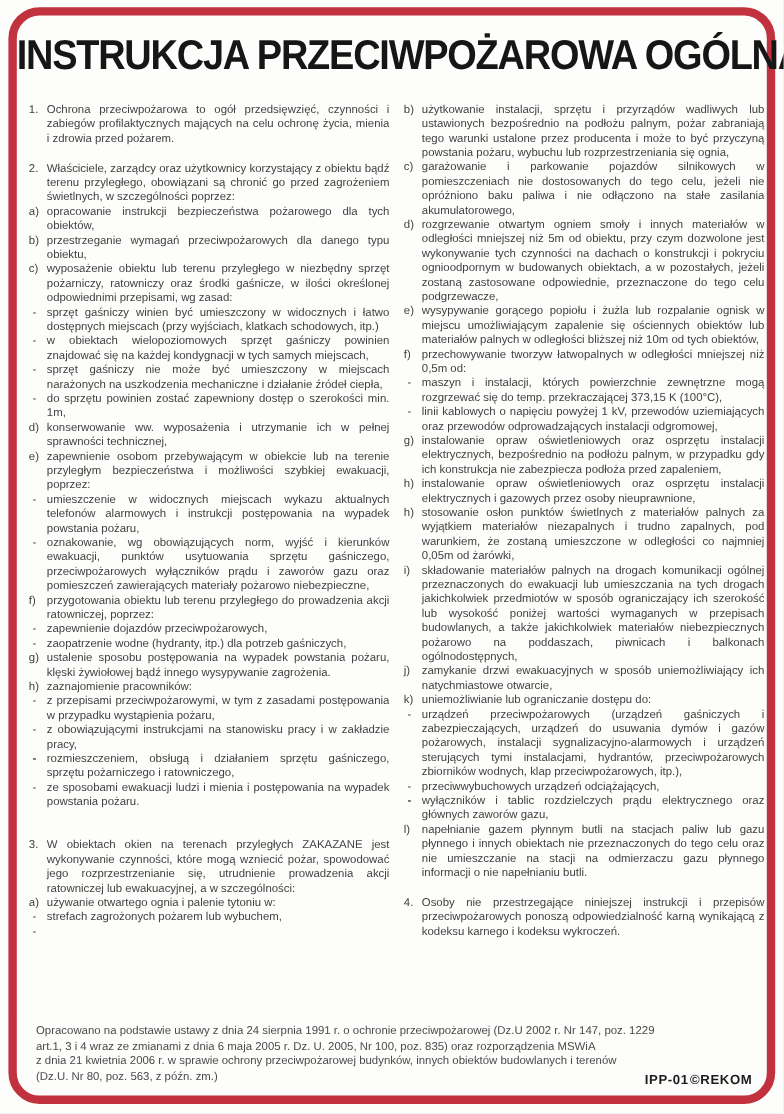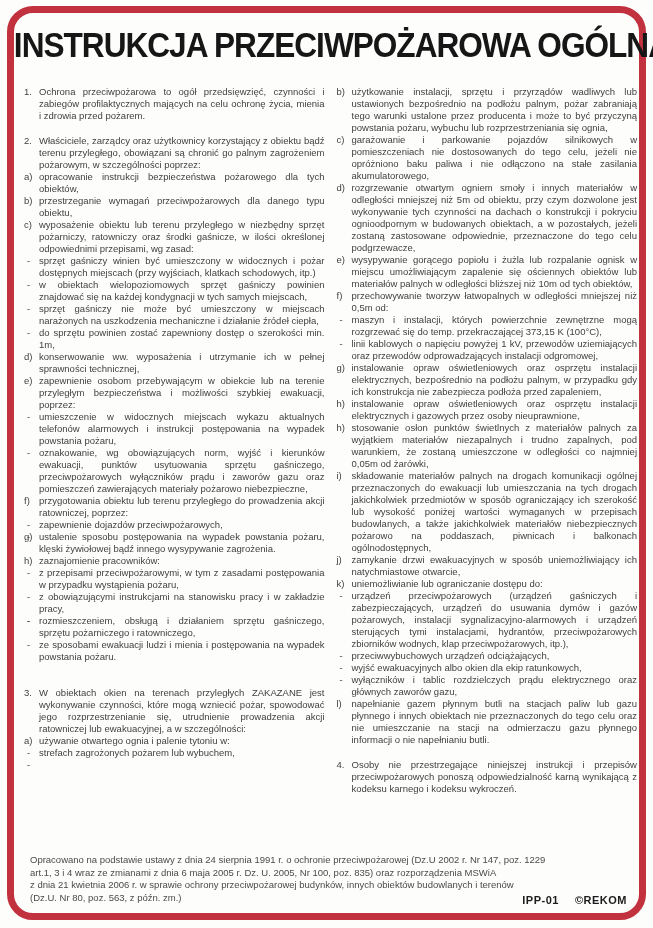--- a/index.html
+++ b/index.html
@@ -40,48 +40,48 @@
     position:absolute;left:30px;right:30px;bottom:24px;
     color:#4a4a4a;
     font-size:9.5px;line-height:12.5px;
     white-space:pre-line;
   }
   .code{
     position:absolute;right:26px;bottom:22px;
     font-size:11px;font-weight:bold;color:#1c1c1c;
     letter-spacing:0.5px;
   }
-  .code .brand{margin-left:16px;}
+  .code .brand{margin-left:1px;}
 </style>
 </head>
 <body>
 
 <div class="sign">
   <div class="frame" style="border-color: rgb(194, 49, 62);"></div>
 
   <div class="title">INSTRUKCJA PRZECIWPOŻAROWA OGÓLNA</div>
 
   <div class="columns">
     <div class="col">
         <div class="item num"><span class="marker">1.</span><span>Ochrona przeciwpożarowa to ogół przedsięwzięć, czynności i zabiegów profilaktycznych mających na celu ochronę życia, mienia i zdrowia przed pożarem.</span></div>
-        <div class="item num g1"><span class="marker">2.</span><span>Właściciele, zarządcy oraz użytkownicy korzystający z obiektu bądź terenu przyległego, obowiązani są chronić go palnym zagrożeniem pożarowym, w szczególności poprzez:</span></div>
+        <div class="item num g1"><span class="marker">2.</span><span>Właściciele, zarządcy oraz użytkownicy korzystający z obiektu bądź terenu przyległego, obowiązani są chronić go przed zagrożeniem świetlnych, w szczególności poprzez:</span></div>
         <div class="item let"><span class="marker">a)</span><span>opracowanie instrukcji bezpieczeństwa pożarowego dla tych obiektów,</span></div>
         <div class="item let"><span class="marker">b)</span><span>przestrzeganie wymagań przeciwpożarowych dla danego typu obiektu,</span></div>
         <div class="item let"><span class="marker">c)</span><span>wyposażenie obiektu lub terenu przyległego w niezbędny sprzęt pożarniczy, ratowniczy oraz środki gaśnicze, w ilości określonej odpowiednimi przepisami, wg zasad:</span></div>
-        <div class="item dash"><span class="marker">-</span><span>sprzęt gaśniczy winien być umieszczony w widocznych i pożar dostępnych miejscach (przy wyjściach, klatkach schodowych, itp.)</span></div>
+        <div class="item dash"><span class="marker">-</span><span>sprzęt gaśniczy winien być umieszczony w widocznych i łatwo dostępnych miejscach (przy wyjściach, klatkach schodowych, itp.)</span></div>
         <div class="item dash"><span class="marker">-</span><span>w obiektach wielopoziomowych sprzęt gaśniczy powinien znajdować się na każdej kondygnacji w tych samych miejscach,</span></div>
         <div class="item dash"><span class="marker">-</span><span>sprzęt gaśniczy nie może być umieszczony w miejscach narażonych na uszkodzenia mechaniczne i działanie źródeł ciepła,</span></div>
         <div class="item dash"><span class="marker">-</span><span>do sprzętu powinien zostać zapewniony dostęp o szerokości min. 1m,</span></div>
         <div class="item let"><span class="marker">d)</span><span>konserwowanie ww. wyposażenia i utrzymanie ich w pełnej sprawności technicznej,</span></div>
         <div class="item let"><span class="marker">e)</span><span>zapewnienie osobom przebywającym w obiekcie lub na terenie przyległym bezpieczeństwa i możliwości szybkiej ewakuacji, poprzez:</span></div>
         <div class="item dash"><span class="marker">-</span><span>umieszczenie w widocznych miejscach wykazu aktualnych telefonów alarmowych i instrukcji postępowania na wypadek powstania pożaru,</span></div>
         <div class="item dash"><span class="marker">-</span><span>oznakowanie, wg obowiązujących norm, wyjść i kierunków ewakuacji, punktów usytuowania sprzętu gaśniczego, przeciwpożarowych wyłączników prądu i zaworów gazu oraz pomieszczeń zawierających materiały pożarowo niebezpieczne,</span></div>
         <div class="item let"><span class="marker">f)</span><span>przygotowania obiektu lub terenu przyległego do prowadzenia akcji ratowniczej, poprzez:</span></div>
         <div class="item dash"><span class="marker">-</span><span>zapewnienie dojazdów przeciwpożarowych,</span></div>
-        <div class="item dash"><span class="marker">-</span></div>
+        <div class="item dash"><span class="marker">-</span><span>zaopatrzenie wodne (hydranty, itp.) dla potrzeb gaśniczych,</span></div>
         <div class="item let"><span class="marker">g)</span><span>ustalenie sposobu postępowania na wypadek powstania pożaru, klęski żywiołowej bądź innego wysypywanie zagrożenia.</span></div>
         <div class="item let"><span class="marker">h)</span><span>zaznajomienie pracowników:</span></div>
         <div class="item dash"><span class="marker">-</span><span>z przepisami przeciwpożarowymi, w tym z zasadami postępowania w przypadku wystąpienia pożaru,</span></div>
         <div class="item dash"><span class="marker">-</span><span>z obowiązującymi instrukcjami na stanowisku pracy i w zakładzie pracy,</span></div>
         <div class="item dash"><span class="marker">-</span></div>
         <div class="item dash"><span class="marker">-</span><span>rozmieszczeniem, obsługą i działaniem sprzętu gaśniczego, sprzętu pożarniczego i ratowniczego,</span></div>
         <div class="item dash"><span class="marker">-</span><span>ze sposobami ewakuacji ludzi i mienia i postępowania na wypadek powstania pożaru.</span></div>
         <div class="item num g2"><span class="marker">3.</span><span>W obiektach okien na terenach przyległych ZAKAZANE jest wykonywanie czynności, które mogą wzniecić pożar, spowodować jego rozprzestrzenianie się, utrudnienie prowadzenia akcji ratowniczej lub ewakuacyjnej, a w szczególności:</span></div>
         <div class="item let"><span class="marker">a)</span><span>używanie otwartego ognia i palenie tytoniu w:</span></div>
         <div class="item dash"><span class="marker">-</span><span>strefach zagrożonych pożarem lub wybuchem,</span></div>
@@ -96,21 +96,21 @@
         <div class="item dash"><span class="marker">-</span><span>maszyn i instalacji, których powierzchnie zewnętrzne mogą rozgrzewać się do temp. przekraczającej 373,15 K (100°C),</span></div>
         <div class="item dash"><span class="marker">-</span><span>linii kablowych o napięciu powyżej 1 kV, przewodów uziemiających oraz przewodów odprowadzających instalacji odgromowej,</span></div>
         <div class="item let"><span class="marker">g)</span><span>instalowanie opraw oświetleniowych oraz osprzętu instalacji elektrycznych, bezpośrednio na podłożu palnym, w przypadku gdy ich konstrukcja nie zabezpiecza podłoża przed zapaleniem,</span></div>
         <div class="item let"><span class="marker">h)</span><span>instalowanie opraw oświetleniowych oraz osprzętu instalacji elektrycznych i gazowych przez osoby nieuprawnione,</span></div>
         <div class="item let"><span class="marker">h)</span><span>stosowanie osłon punktów świetlnych z materiałów palnych za wyjątkiem materiałów niezapalnych i trudno zapalnych, pod warunkiem, że zostaną umieszczone w odległości co najmniej 0,05m od żarówki,</span></div>
         <div class="item let"><span class="marker">i)</span><span>składowanie materiałów palnych na drogach komunikacji ogólnej przeznaczonych do ewakuacji lub umieszczania na tych drogach jakichkolwiek przedmiotów w sposób ograniczający ich szerokość lub wysokość poniżej wartości wymaganych w przepisach budowlanych, a także jakichkolwiek materiałów niebezpiecznych pożarowo na poddaszach, piwnicach i balkonach ogólnodostępnych,</span></div>
         <div class="item let"><span class="marker">j)</span><span>zamykanie drzwi ewakuacyjnych w sposób uniemożliwiający ich natychmiastowe otwarcie,</span></div>
         <div class="item let"><span class="marker">k)</span><span>uniemożliwianie lub ograniczanie dostępu do:</span></div>
         <div class="item dash"><span class="marker">-</span><span>urządzeń przeciwpożarowych (urządzeń gaśniczych i zabezpieczających, urządzeń do usuwania dymów i gazów pożarowych, instalacji sygnalizacyjno-alarmowych i urządzeń sterujących tymi instalacjami, hydrantów, przeciwpożarowych zbiorników wodnych, klap przeciwpożarowych, itp.),</span></div>
         <div class="item dash"><span class="marker">-</span><span>przeciwwybuchowych urządzeń odciążających,</span></div>
-        <div class="item dash"><span class="marker">-</span><span>wyjść ewakuacyjnych albo okien dla ekip ratunkowych,</span></div>
+        <div class="item dash"><span class="marker">-</span></div>
         <div class="item dash"><span class="marker">-</span><span>wyłączników i tablic rozdzielczych prądu elektrycznego oraz głównych zaworów gazu,</span></div>
         <div class="item let"><span class="marker">l)</span><span>napełnianie gazem płynnym butli na stacjach paliw lub gazu płynnego i innych obiektach nie przeznaczonych do tego celu oraz nie umieszczanie na stacji na odmierzaczu gazu płynnego informacji o nie napełnianiu butli.</span></div>
         <div class="item num g1"><span class="marker">4.</span><span>Osoby nie przestrzegające niniejszej instrukcji i przepisów przeciwpożarowych ponoszą odpowiedzialność karną wynikającą z kodeksu karnego i kodeksu wykroczeń.</span></div>
       </div>
   </div>
 
   <div class="footer">Opracowano na podstawie ustawy z dnia 24 sierpnia 1991 r. o ochronie przeciwpożarowej (Dz.U 2002 r. Nr 147, poz. 1229
 art.1, 3 i 4 wraz ze zmianami z dnia 6 maja 2005 r. Dz. U. 2005, Nr 100, poz. 835) oraz rozporządzenia MSWiA
 z dnia 21 kwietnia 2006 r. w sprawie ochrony przeciwpożarowej budynków, innych obiektów budowlanych i terenów
 (Dz.U. Nr 80, poz. 563, z późn. zm.)</div>

